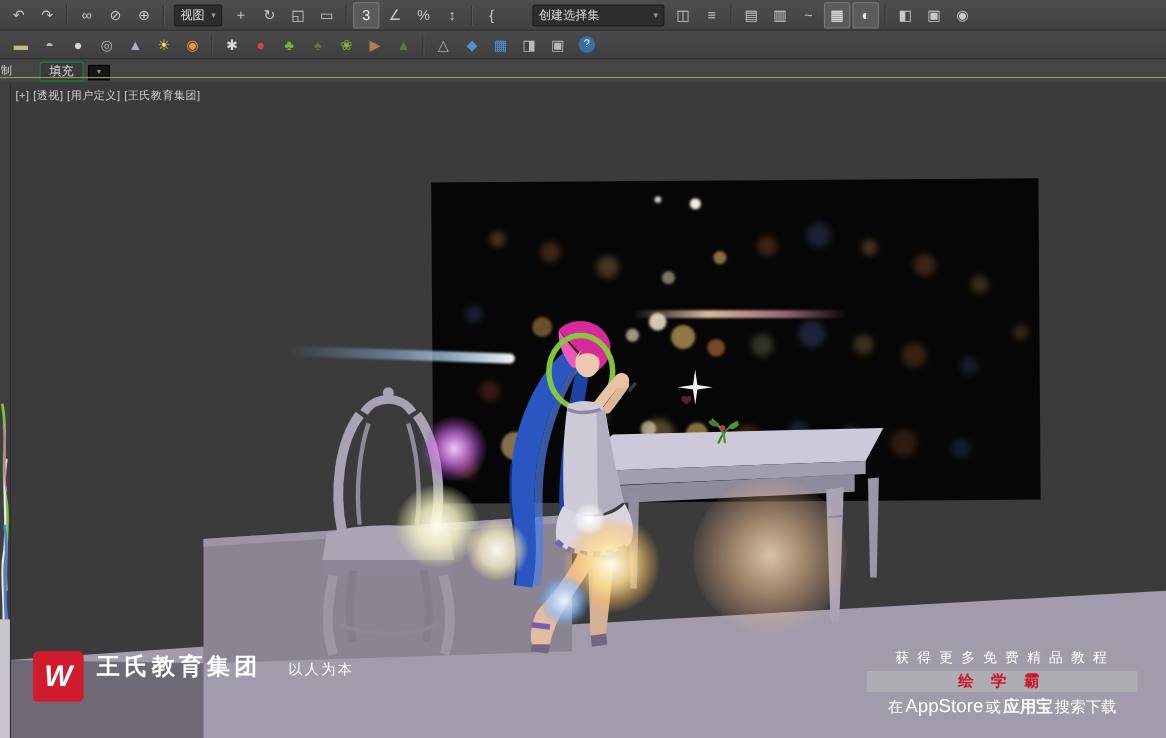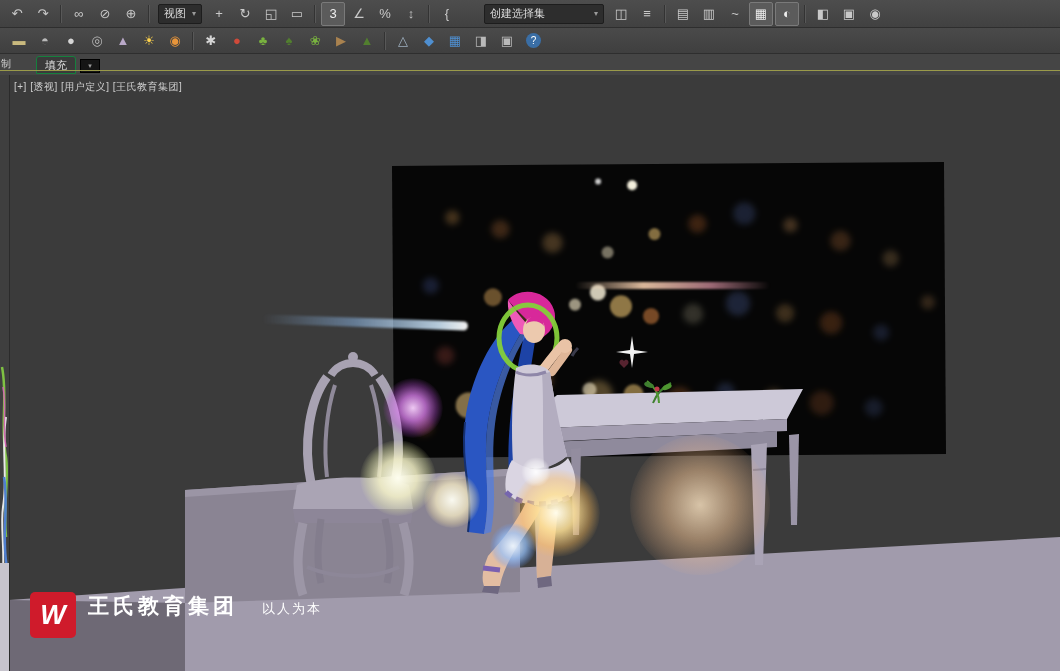--- a/index.html
+++ b/index.html
@@ -332,14 +332,27 @@
   <div class="wm-left">
     <div class="wm-logo">W</div>
     <div class="wm-left-text">
       <div class="wm-brandrow">
         <span class="wm-brand">王氏教育集团</span>
         <span class="wm-slogan">以人为本</span>
       </div>
     </div>
   </div>
 
+  <div class="wm-right">
+    <span class="wm-r1">获 得 更 多 免 费 精 品 教 程</span>
+    <div class="wm-bar">
+      <span>绘 学 霸</span>
+    </div>
+    <div class="wm-r2">
+      <span class="zh">在</span>
+      <span class="latin">AppStore</span>
+      <span class="zh">或</span>
+      <span class="bold">应用宝</span>
+      <span class="zh">搜索下载</span>
+    </div>
+  </div>
 
 </div>
 
 </body></html>

